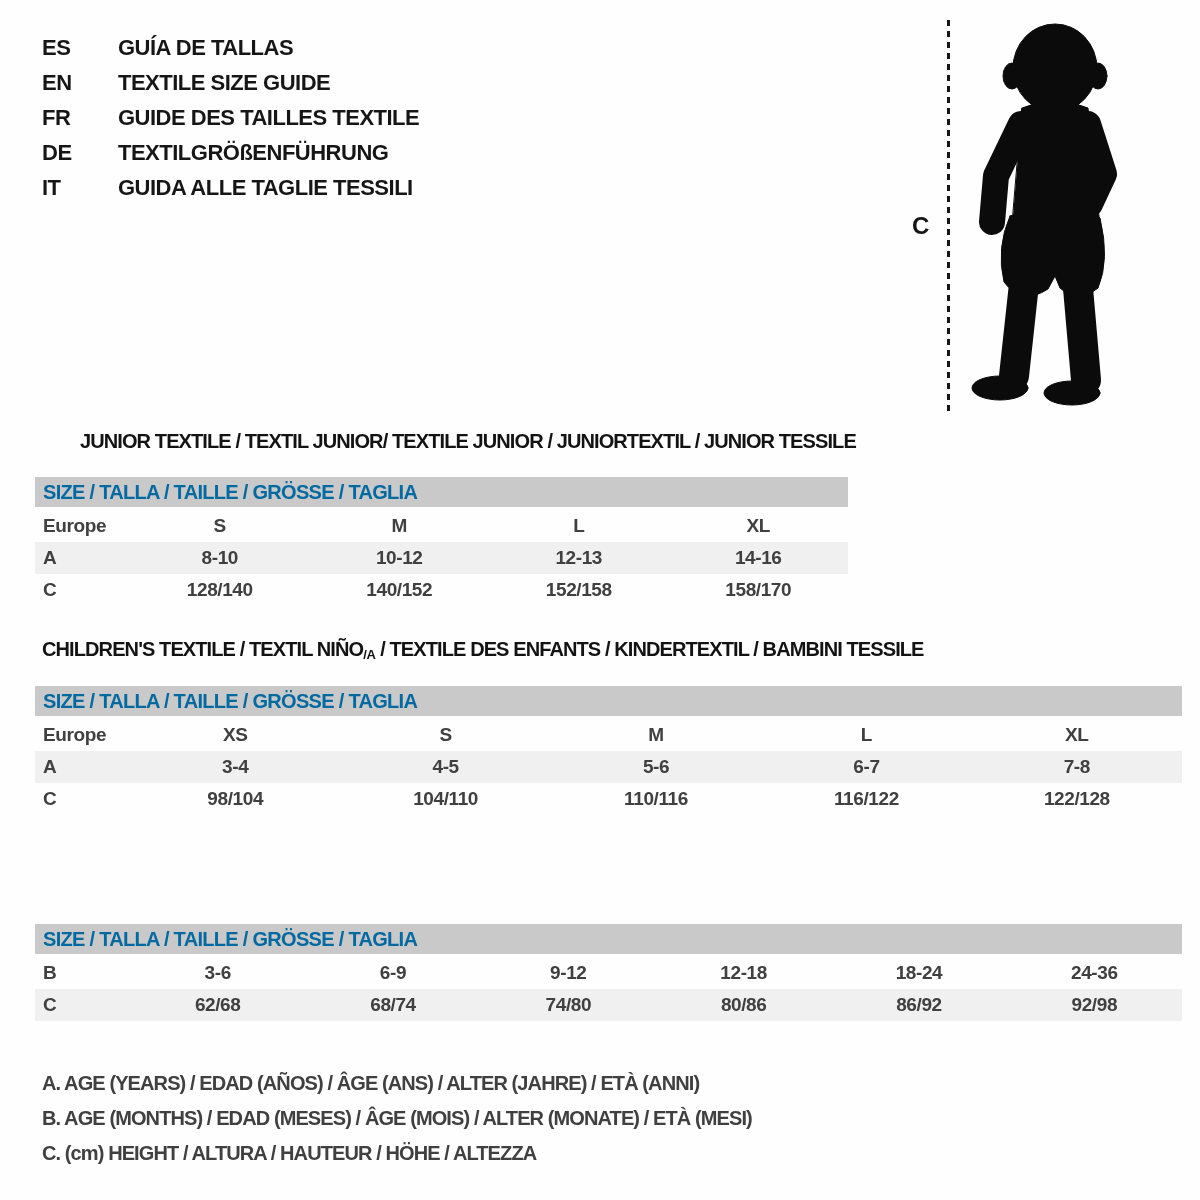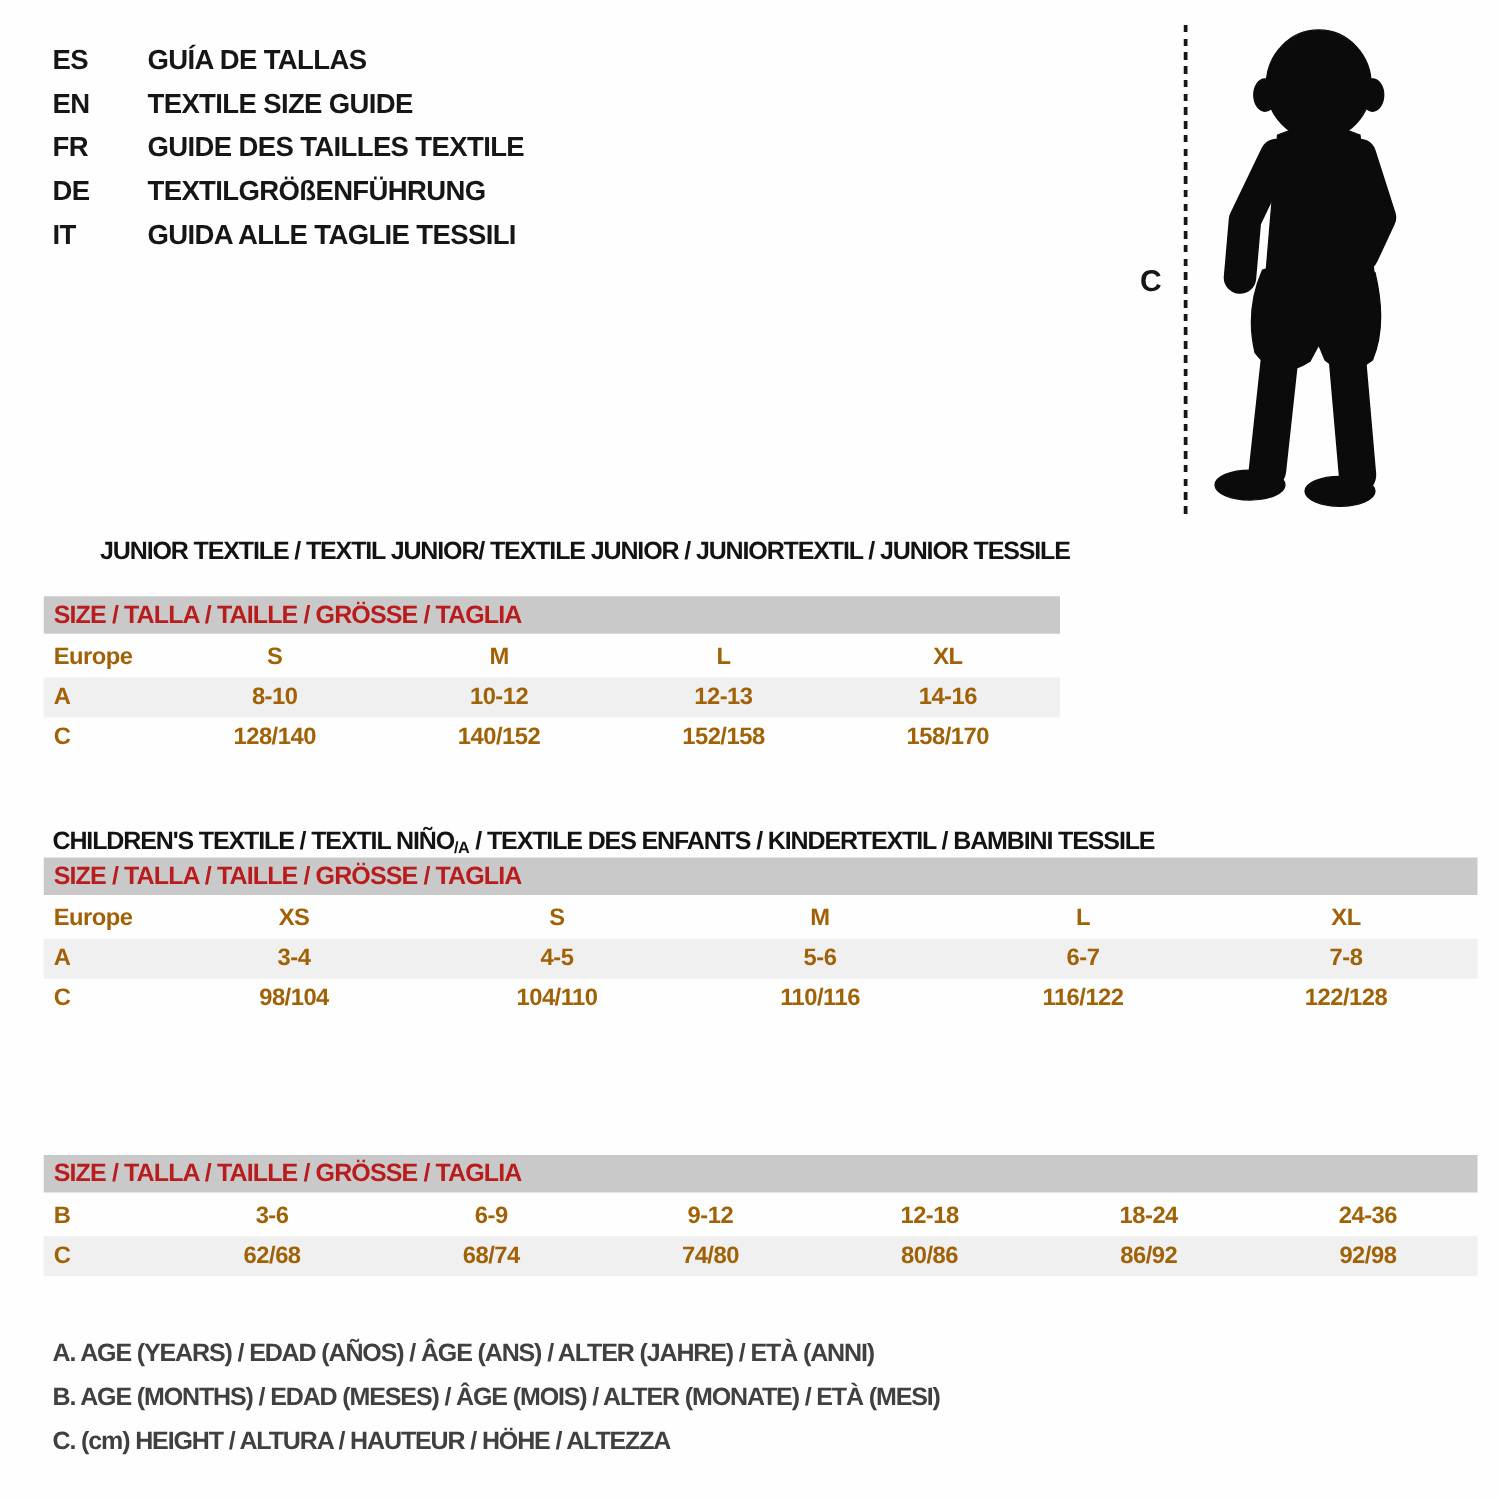--- a/index.html
+++ b/index.html
@@ -30,25 +30,25 @@
   
   .sec-title { position: absolute; left: 42px; font-weight: 700; font-size: 20px; letter-spacing: -0.9px; color: #131313; white-space: pre; }
   .title-sub { font-size: 13px; position: relative; top: 3px; letter-spacing: -0.3px; }
   .two-line { line-height: 34px; }
 
   
   .size-table { position: absolute; left: 35px; }
   .w-narrow { width: 813px; }
   .w-wide { width: 1147px; }
   .size-header {
-    height: 30px; line-height: 30px; background: #c9c9c9; color: #b91c1c;
+    height: 30px; line-height: 30px; background: #c9c9c9; color: #0369a1;
     font-weight: 700; font-size: 20px; letter-spacing: -0.7px; padding-left: 8px;
     margin-bottom: 3px;
   }
-  .t-row { display: flex; height: 32px; line-height: 32px; font-weight: 700; font-size: 19px; color: #a16207; letter-spacing: -0.4px; }
+  .t-row { display: flex; height: 32px; line-height: 32px; font-weight: 700; font-size: 19px; color: #404040; letter-spacing: -0.4px; }
   .t-row.shaded { background: #f0f0f0; }
   .t-label { flex: 0 0 95px; width: 95px; padding-left: 8px; }
   .t-cell { flex: 1 1 0; text-align: center; }
 
   
   .legend { position: absolute; left: 42px; top: 1066px; }
   .legend-line { font-weight: 700; font-size: 20px; line-height: 35px; letter-spacing: -0.9px; color: #404040; }
 </style>
 </head>
 <body>
@@ -116,21 +116,21 @@
     </div>
     <div class="t-row">
       <span class="t-label">C</span>
       <span class="t-cell">128/140</span>
       <span class="t-cell">140/152</span>
       <span class="t-cell">152/158</span>
       <span class="t-cell">158/170</span>
     </div>
   </div>
 
-  <div class="sec-title" style="top:662px;"><span>CHILDREN'S TEXTILE / TEXTIL NIÑO</span><span class="title-sub">/A</span><span> / TEXTILE DES ENFANTS / KINDERTEXTIL / BAMBINI TESSILE</span></div>
+  <div class="sec-title" style="top:638px;"><span>CHILDREN'S TEXTILE / TEXTIL NIÑO</span><span class="title-sub">/A</span><span> / TEXTILE DES ENFANTS / KINDERTEXTIL / BAMBINI TESSILE</span></div>
 
   <div class="size-table w-wide" style="top:686px;">
     <div class="size-header">SIZE / TALLA / TAILLE / GRÖSSE / TAGLIA</div>
     <div class="t-row">
       <span class="t-label">Europe</span>
       <span class="t-cell">XS</span>
       <span class="t-cell">S</span>
       <span class="t-cell">M</span>
       <span class="t-cell">L</span>
       <span class="t-cell">XL</span>

